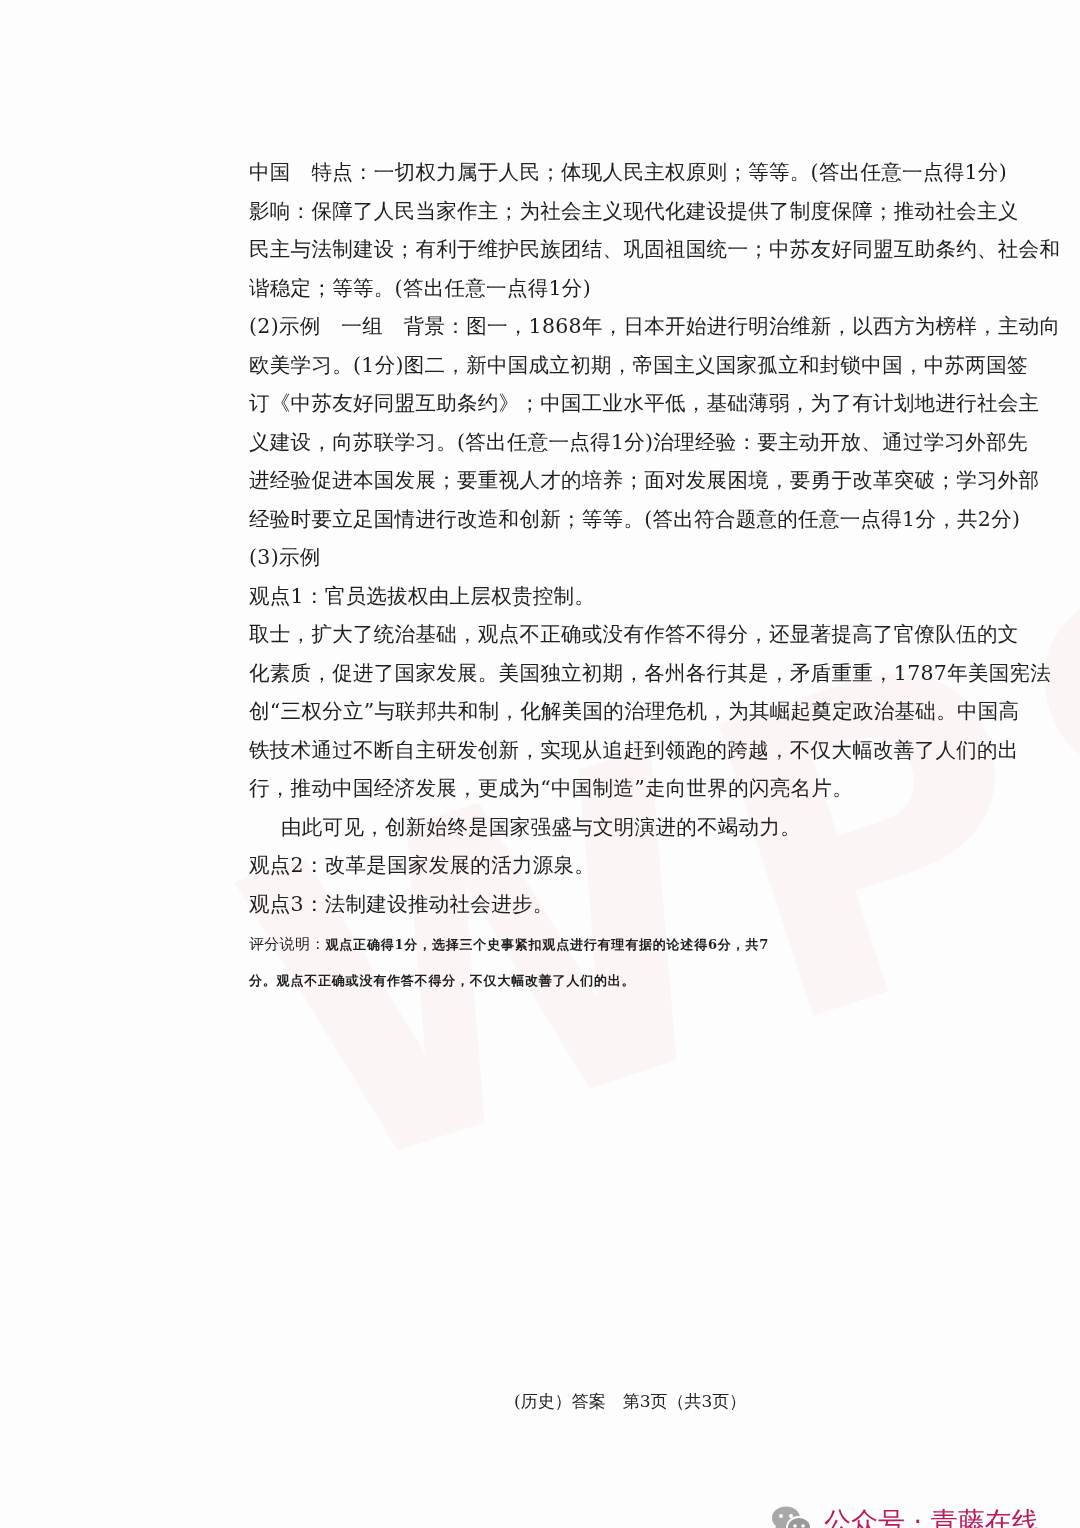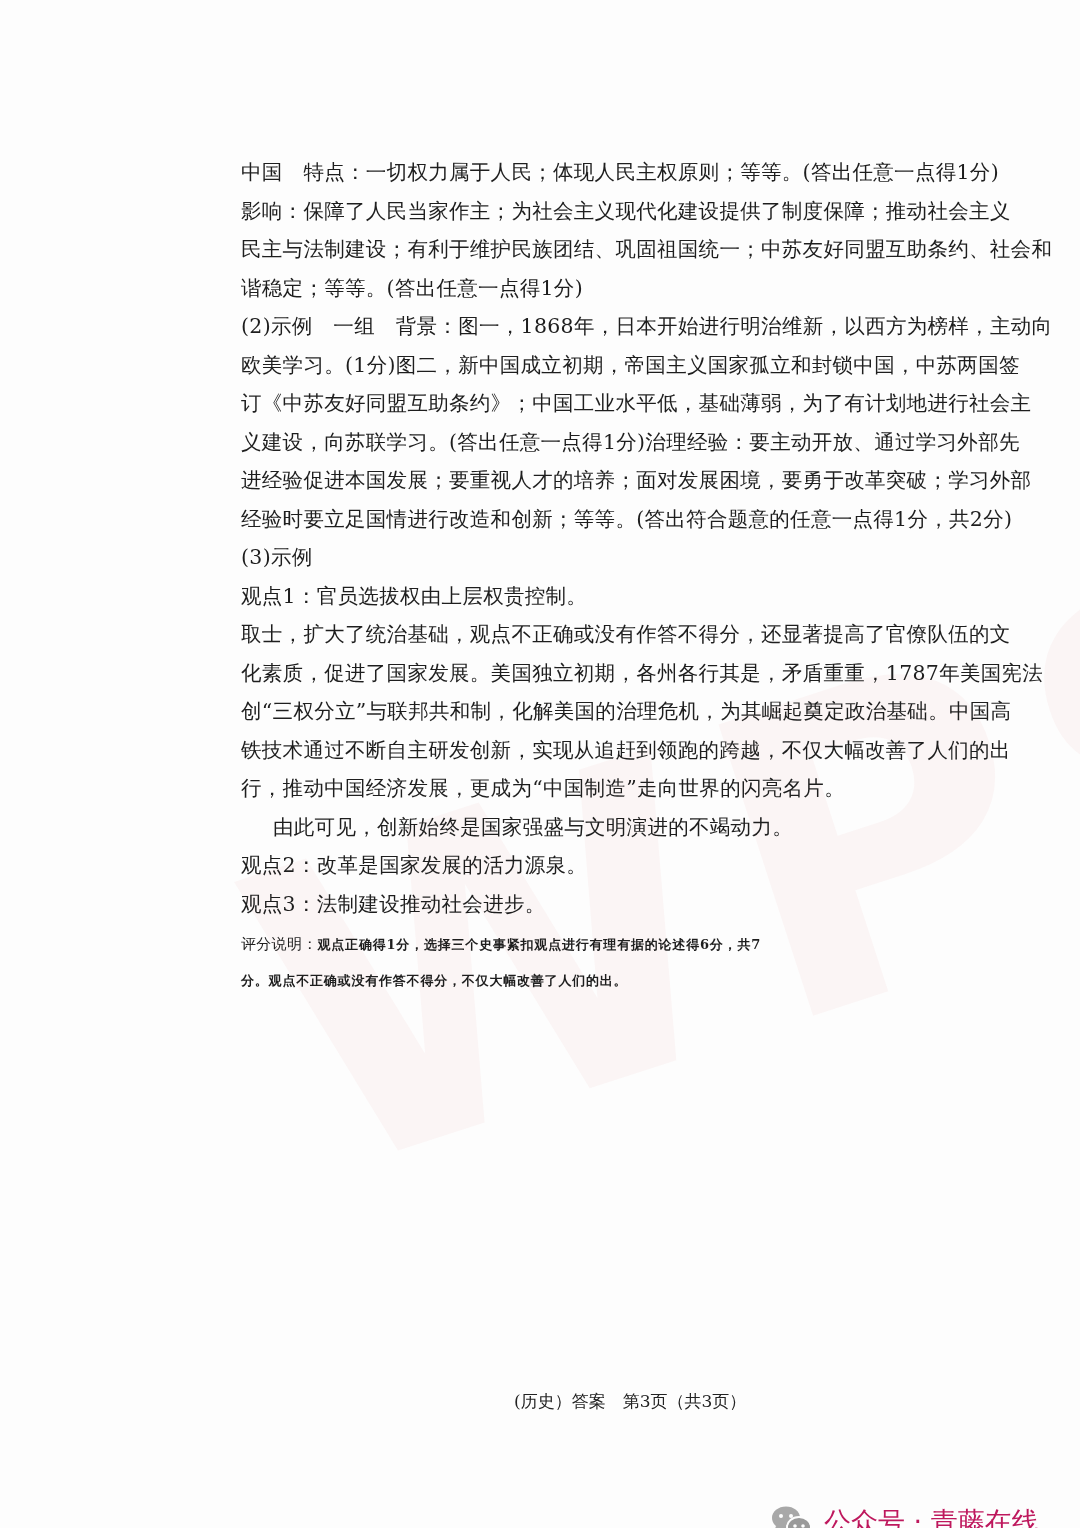--- a/index.html
+++ b/index.html
@@ -6,21 +6,21 @@
   body {
     width: 1080px; height: 1528px; background: #fdfdfd; position: relative; overflow: hidden;
     font-family: "DejaVu Serif", "Liberation Serif", serif; color: #1e1e1e;
   }
   .watermark {
     position: absolute; left: 250px; top: 620px; width: 900px; height: 560px;
     color: rgba(235, 180, 180, 0.10); font-family: "DejaVu Sans", sans-serif; font-weight: bold;
     font-size: 420px; line-height: 560px; transform: rotate(-18deg); letter-spacing: 20px;
     pointer-events: none; white-space: nowrap;
   }
-  .page { position: absolute; left: 241px; top: 153px; width: 780px; }
+  .page { position: absolute; left: 249px; top: 153px; width: 780px; }
   .line {
     height: 38.5px; line-height: 38.5px; font-size: 20.5px; white-space: nowrap;
     letter-spacing: 0.3px;
   }
   .indent { padding-left: 32px; }
   .bold { font-weight: normal; font-family: "DejaVu Sans", sans-serif; font-size: 15px; }
   .light { font-size: 13px; letter-spacing: 0.8px; font-weight: bold; }
   .footer {
     position: absolute; left: 514px; top: 1390px; font-size: 17px; white-space: nowrap; color: #222;
   }

